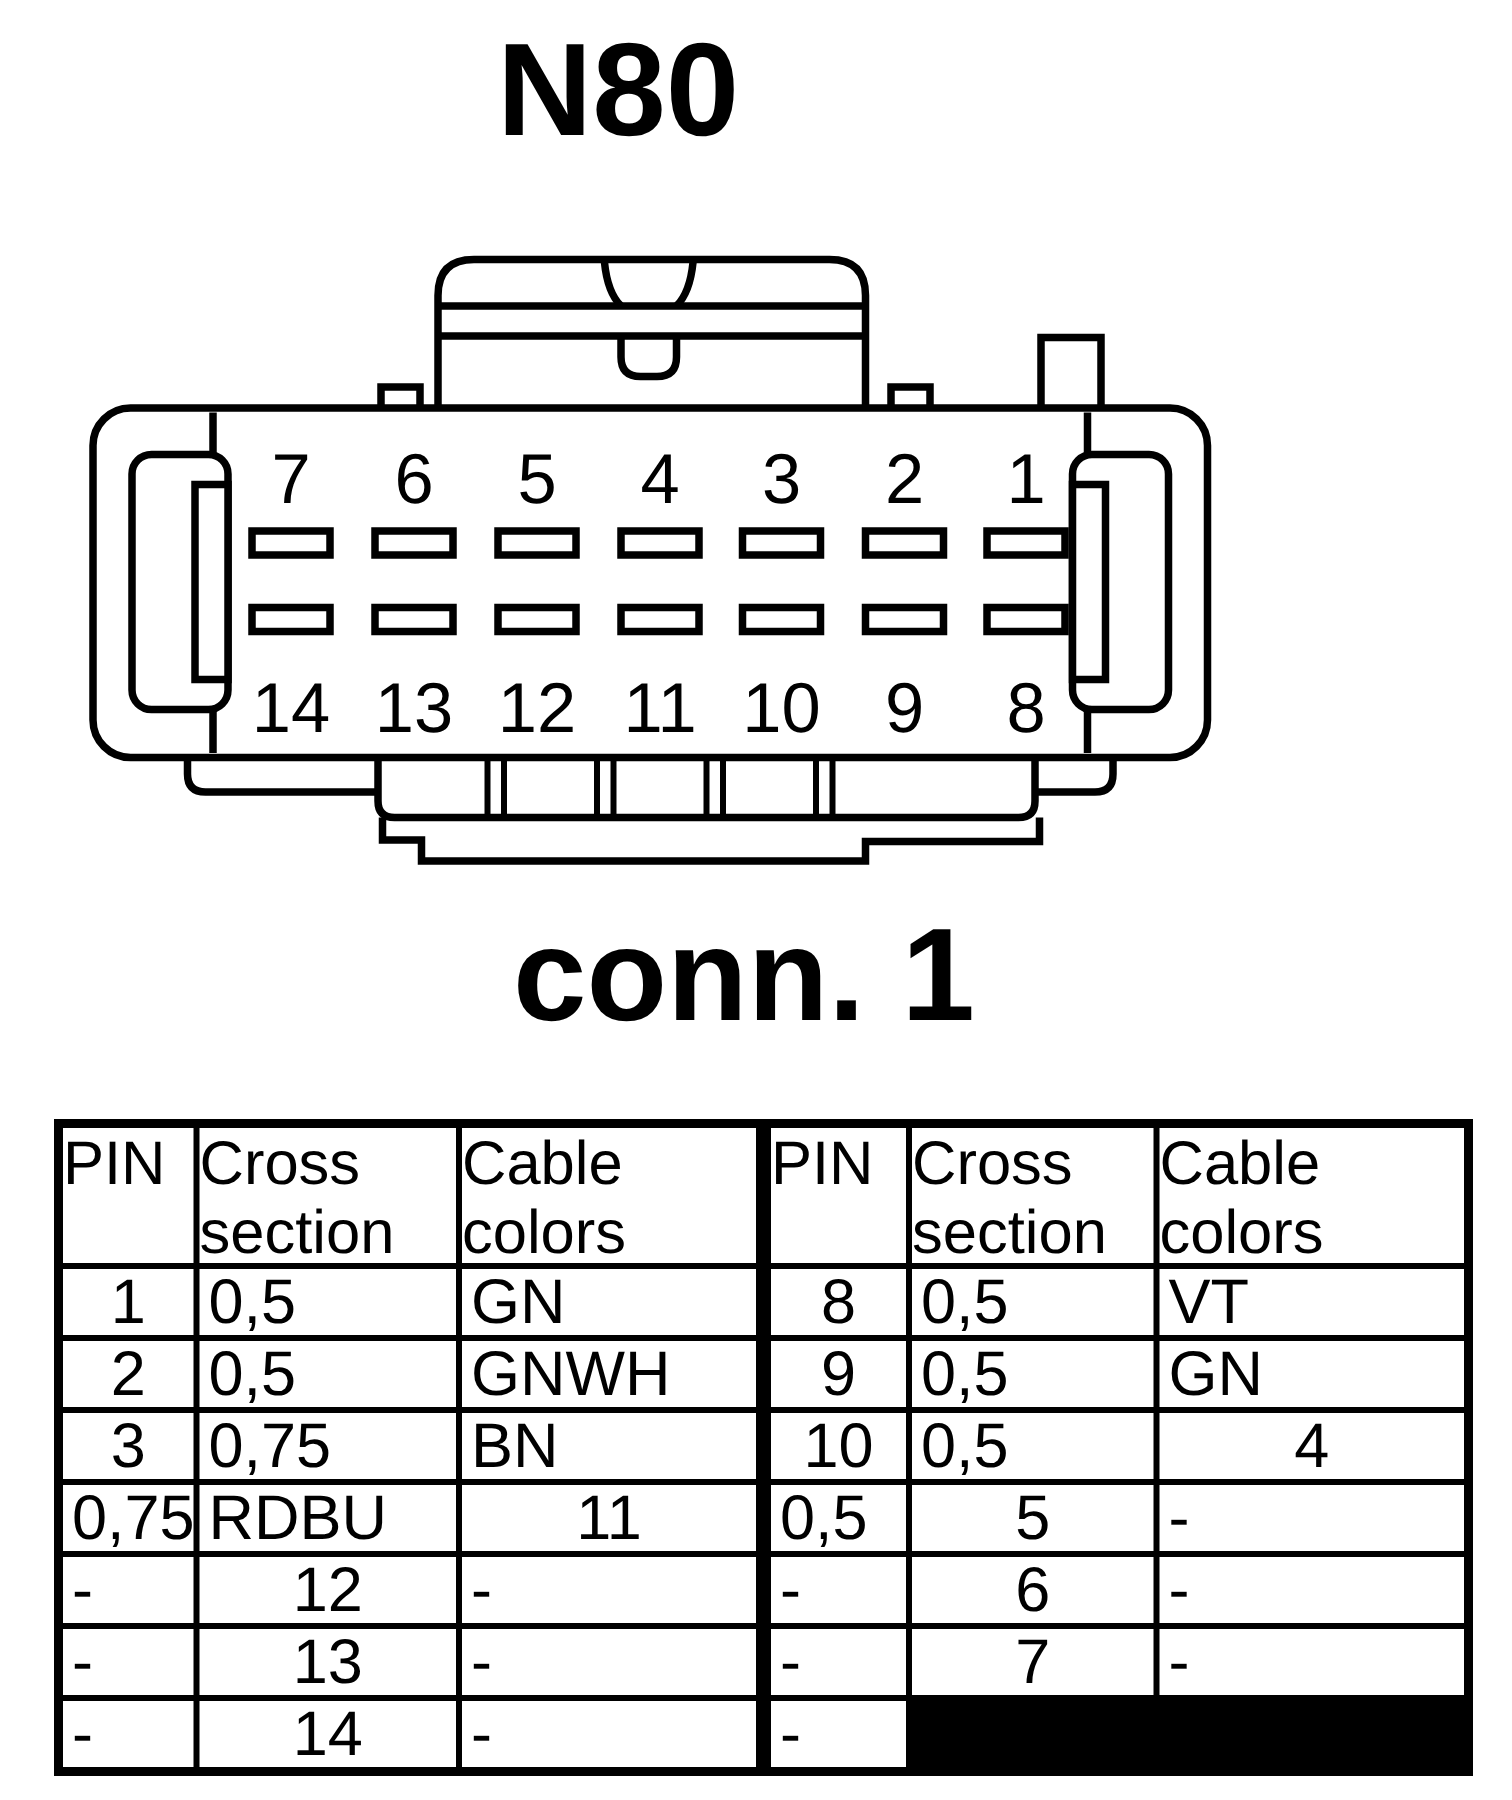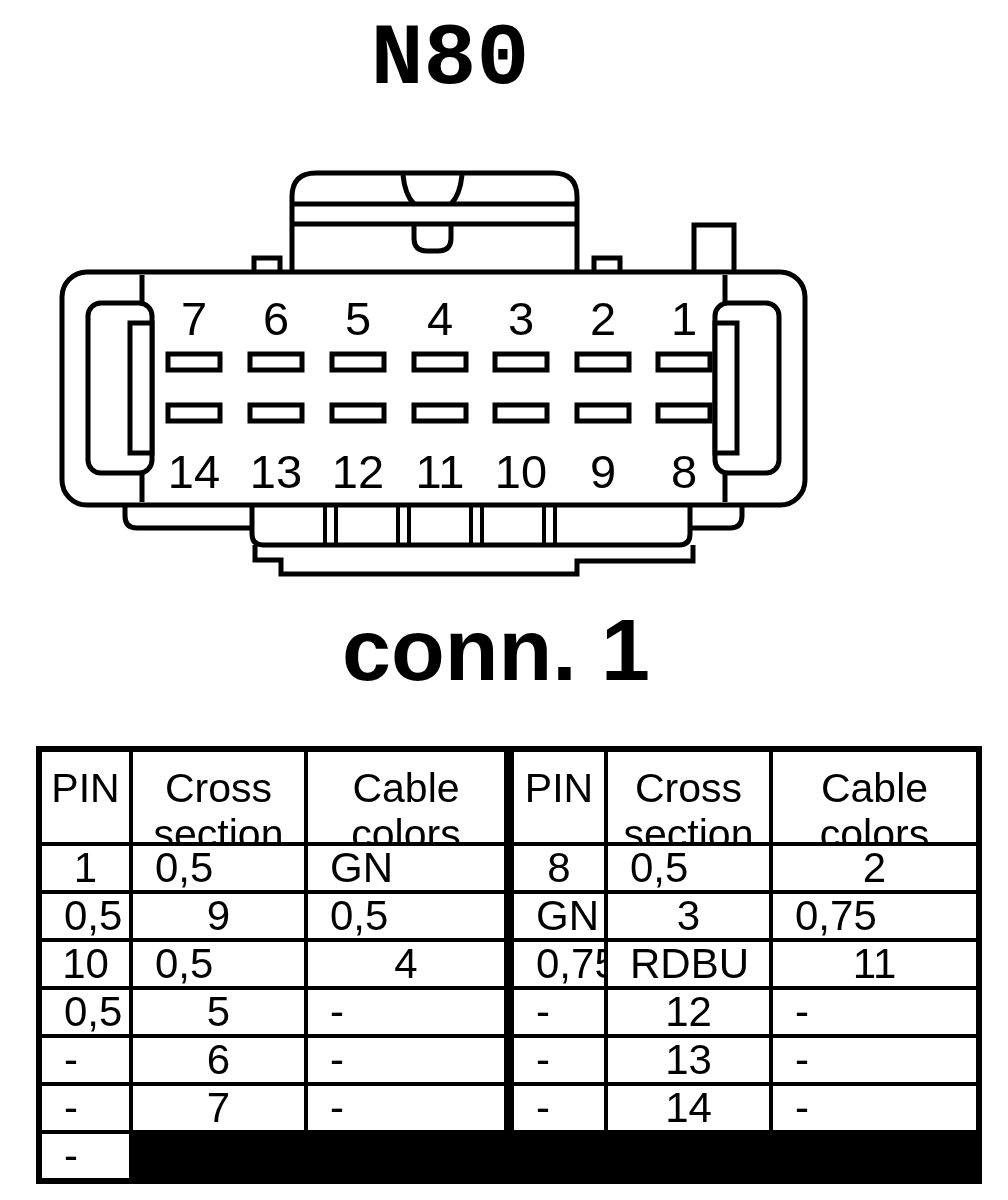--- a/index.html
+++ b/index.html
@@ -57,41 +57,41 @@
     grid-row: 1 / -1;
     background: #000000;
   }
   .cell {
     background: #ffffff;
     overflow: hidden;
   }
   .t-head {
     font-size: 41px;
     line-height: 46px;
-    text-align: center;
-    padding-top: 13px;
+    text-align: left;
+    padding-top: 0;
   }
   .t-pin {
     font-size: 42px;
     line-height: 44px;
     text-align: center;
   }
   .t-val {
     font-size: 42px;
     line-height: 44px;
     text-align: left;
-    padding-left: 22px;
+    padding-left: 6px;
   }
 </style>
 </head>
 <body>
 
 <div class="page">
 
-  <div class="big-label" style="left:450px; top:16px;font-family:Liberation Mono, monospace;">N80</div>
+  <div class="big-label" style="left:412px; top:16px;">N80</div>
 
   <svg class="drawing" width="1008" height="745" viewBox="0 0 1008 745">
     <g stroke="#000000" stroke-width="5" fill="none">
 
       <path fill="#ffffff" d="M125,504 L125,516 Q125,528 137,528 L730,528 Q742,528 742,516 L742,504"></path>
 
       <path fill="#ffffff" d="M255,545 L255,560 L281,560 L281,574 L577,574 L577,561 L693,561 L693,545"></path>
 
       <path fill="#ffffff" d="M252,504 L252,534 Q252,545 263,545 L679,545 Q690,545 690,534 L690,504"></path>
       <g stroke-width="4">
@@ -173,29 +173,32 @@
     <div class="cell t-head">Cable colors</div>
     <div class="cell t-head">PIN</div>
     <div class="cell t-head">Cross section</div>
     <div class="cell t-head">Cable colors</div>
 
     <div class="cell t-pin">1</div>
     <div class="cell t-val">0,5</div>
     <div class="cell t-val">GN</div>
     <div class="cell t-pin">8</div>
     <div class="cell t-val">0,5</div>
+    <div class="cell t-val">VT</div>
 
     <div class="cell t-pin">2</div>
     <div class="cell t-val">0,5</div>
+    <div class="cell t-val">GNWH</div>
     <div class="cell t-pin">9</div>
     <div class="cell t-val">0,5</div>
     <div class="cell t-val">GN</div>
 
     <div class="cell t-pin">3</div>
     <div class="cell t-val">0,75</div>
+    <div class="cell t-val">BN</div>
     <div class="cell t-pin">10</div>
     <div class="cell t-val">0,5</div>
 
     <div class="cell t-pin">4</div>
     <div class="cell t-val">0,75</div>
     <div class="cell t-val">RDBU</div>
     <div class="cell t-pin">11</div>
     <div class="cell t-val">0,5</div>
 
     <div class="cell t-pin">5</div>

